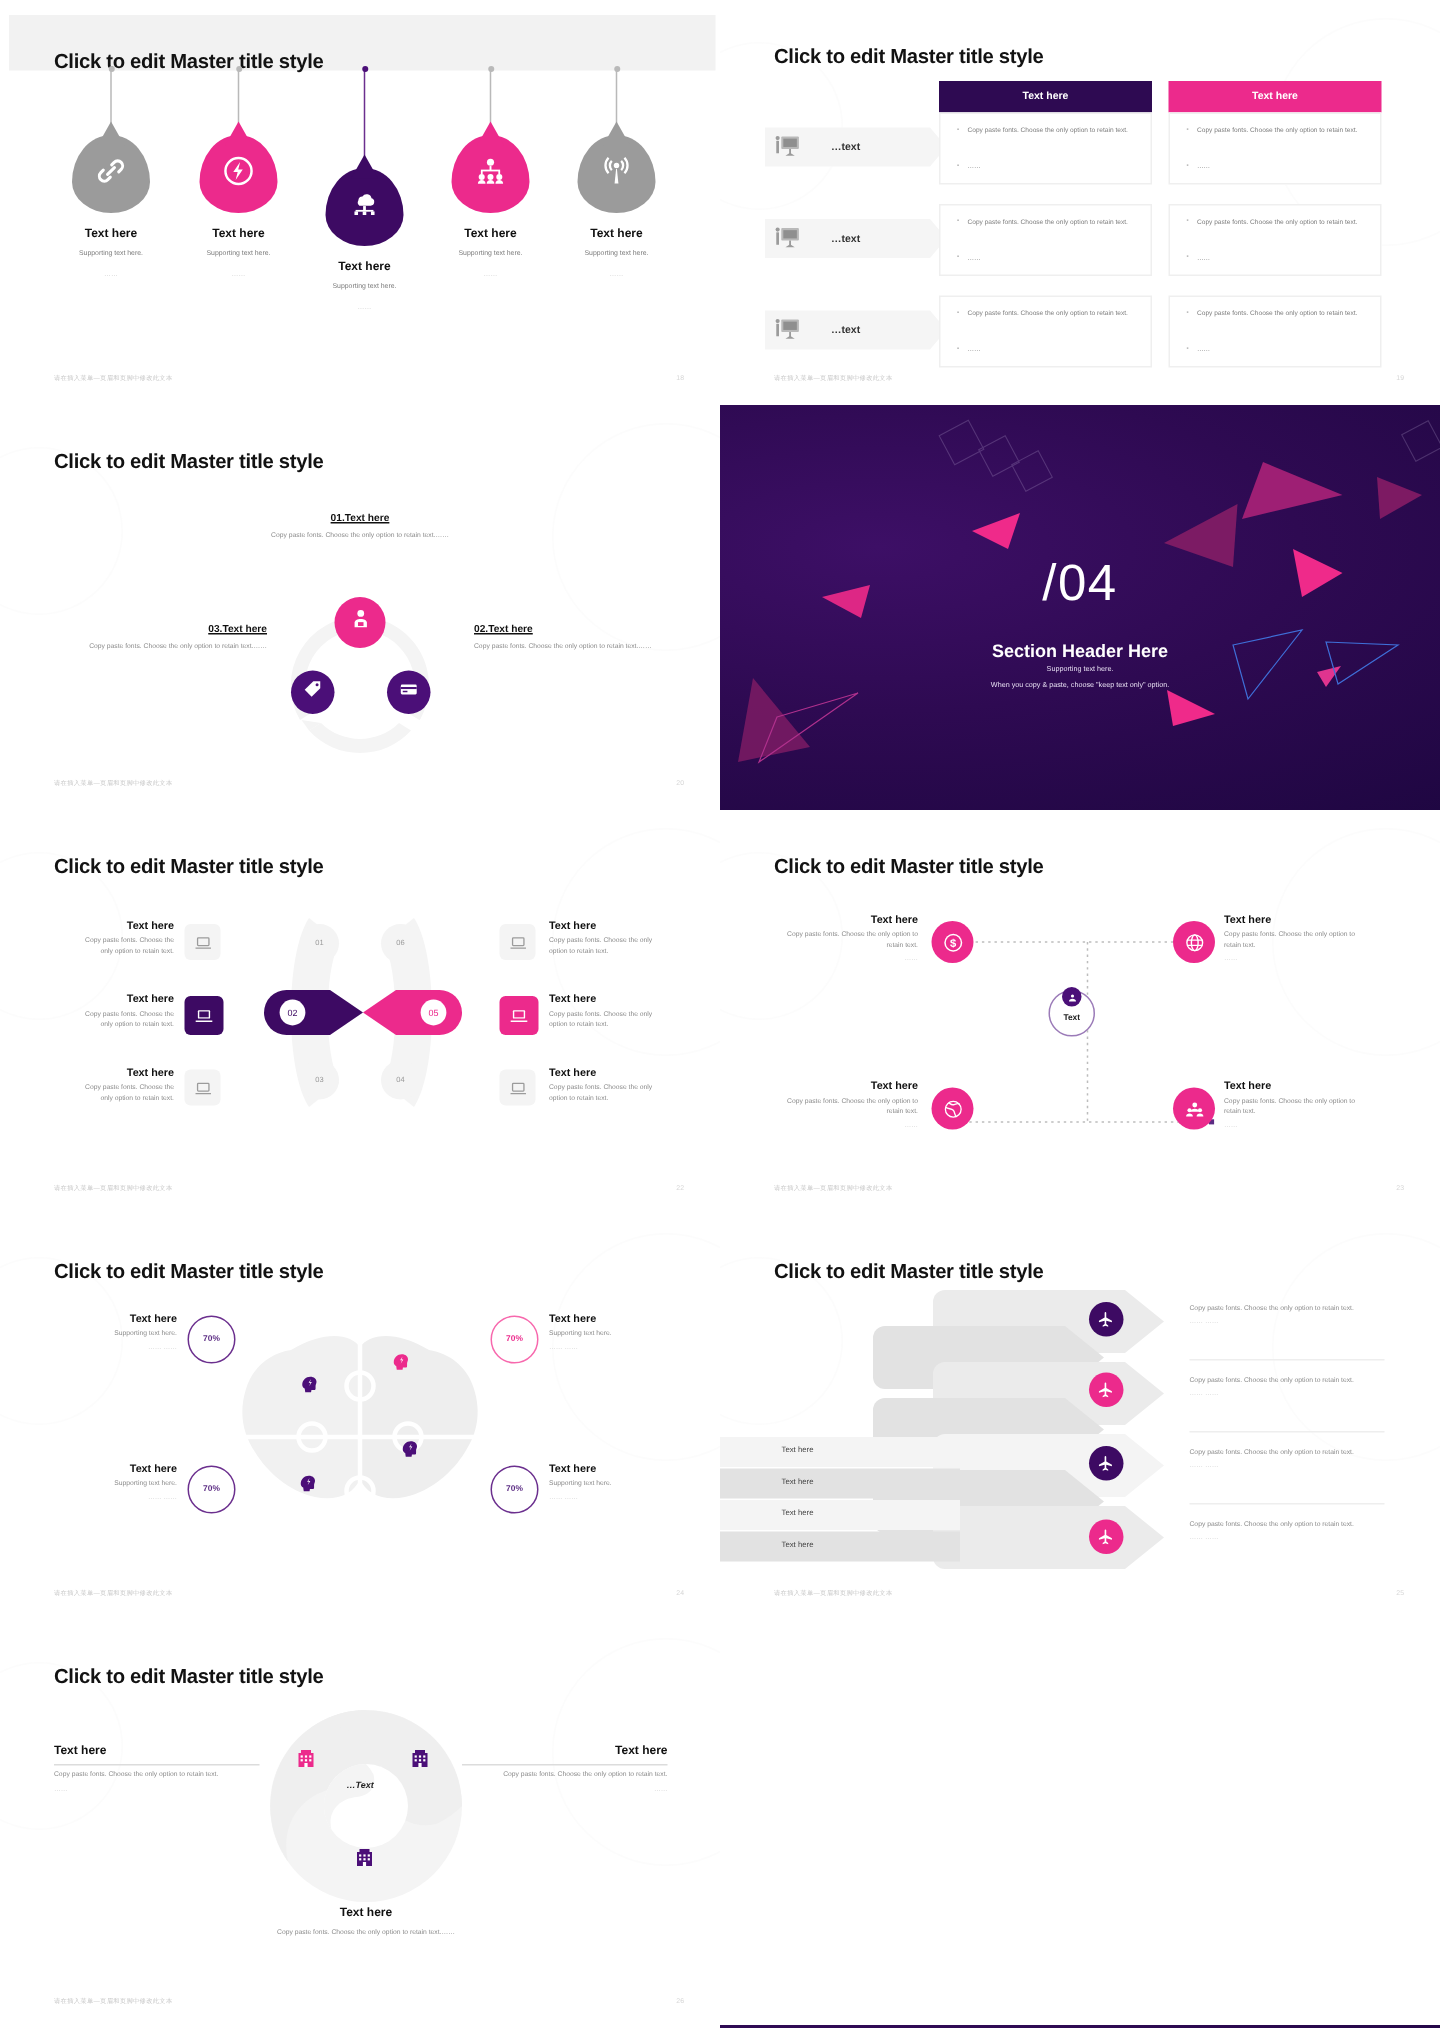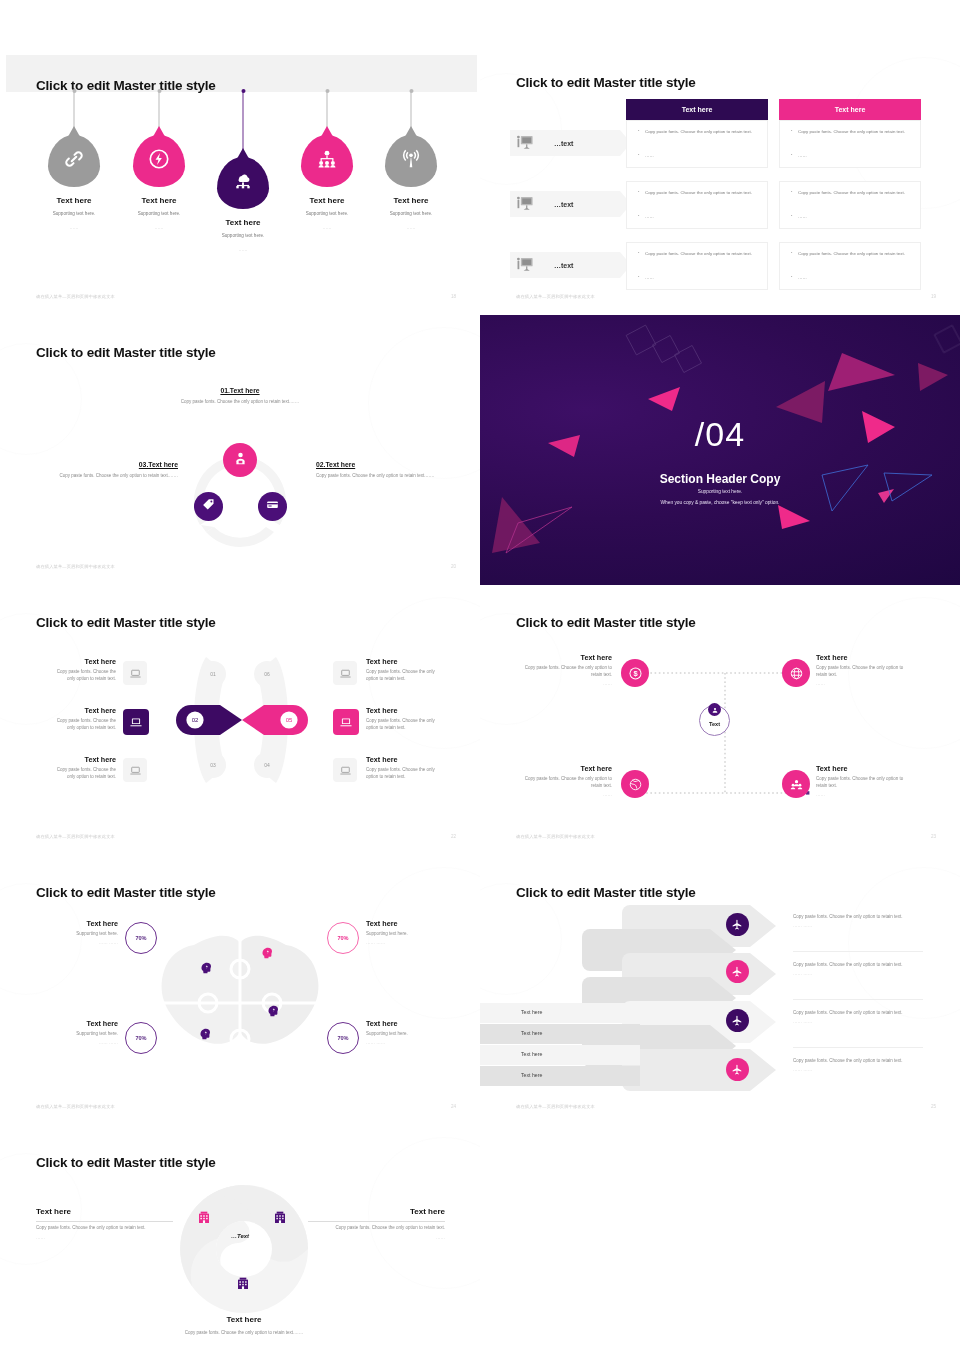--- a/index.html
+++ b/index.html
@@ -46,21 +46,21 @@
   .s19 .rowicon{ position:absolute; width:110px; height:26px; background:#f5f5f5; display:flex; align-items:center;}
   .s19 .rowicon::after{ content:""; position:absolute; left:110px; top:0; border-top:13px solid transparent;border-bottom:13px solid transparent;border-left:11px solid #f5f5f5;}
   .s19 .rowicon .ic{ margin-left:6px; width:18px;height:16px;}
   .s19 .rowicon .lbl{ margin-left:20px; font-size:7px;font-weight:bold;color:#333;}
   .colhead{ position:absolute; height:21px; display:flex;align-items:center;justify-content:center; color:#fff;font-size:7px;font-weight:bold;}
   .cell{ position:absolute; border:1px solid #efefef; background:#fff;}
   .cell .bul{ position:absolute; font-size:4.4px; color:#7d7d7d; line-height:1.45;}
   .cell .bul::before{ content:"▪"; color:#b5b5b5; position:absolute; left:-7px; top:-1px; font-size:4px;}
 
   
-  .sect{ background:#8b5cf6; position:relative;margin-top:45px;}
+  .sect{ background:#8b5cf6; position:relative;}
   .sect .bg{ position:absolute;inset:0;}
   .sect .num{ position:absolute; left:0;right:0; text-align:center; color:#fff; font-size:34px; font-weight:300; letter-spacing:1px; font-family:"Liberation Sans",sans-serif;}
   .sect .sh{ position:absolute;left:0;right:0;text-align:center;color:#fff;font-size:12px;font-weight:bold;}
   .sect .st1{ position:absolute;left:0;right:0;text-align:center;color:#e7dff2;font-size:4.8px;}
   .sect .st2{ position:absolute;left:0;right:0;text-align:center;color:#e7dff2;font-size:4.8px;}
 
   
   .th{ font-size:7.2px;font-weight:bold;color:#111;}
   .tb{ font-size:4.5px;color:#8b8b8b;line-height:1.5;}
   .tdot{ font-size:4.5px;color:#cfcfcf;}
@@ -353,21 +353,21 @@
       <polygon points="342,160 388,150 352,196" fill="none" stroke="#3f6fd8" stroke-width=".8"></polygon>
       <polygon points="404,158 452,160 412,186" fill="none" stroke="#3f6fd8" stroke-width=".8"></polygon>
       <g opacity=".22" fill="none" stroke="#cfc2e6" stroke-width=".7">
         <rect x="150" y="14" width="22" height="22" transform="rotate(-28 161 25)"></rect>
         <rect x="176" y="24" width="20" height="20" transform="rotate(-28 186 34)"></rect>
         <rect x="198" y="34" width="20" height="20" transform="rotate(-28 208 44)"></rect>
         <rect x="458" y="14" width="20" height="20" transform="rotate(-28 468 24)"></rect>
       </g>
     </svg>
     <div class="num" style="top:100px;">/04</div>
-    <div class="sh" style="top:157px;">Section Header Copy</div>
+    <div class="sh" style="top:157px;">Section Header Here</div>
     <div class="st1" style="top:174px;">Supporting text here.</div>
     <div class="st2" style="top:185px;">When you copy &amp; paste, choose "keep text only" option.</div>
   </div>
 
   <div class="slide s22">
     <div class="wm"></div>
     <div class="title">Click to edit Master title style</div>
 
     <svg style="position:absolute;left:186px;top:66px;width:110px;height:138px;" viewBox="0 0 110 138">
       <path d="M20 6 C4 30 4 108 20 132 L40 116 C30 94 30 44 40 22 Z" fill="#f4f4f4"></path>

